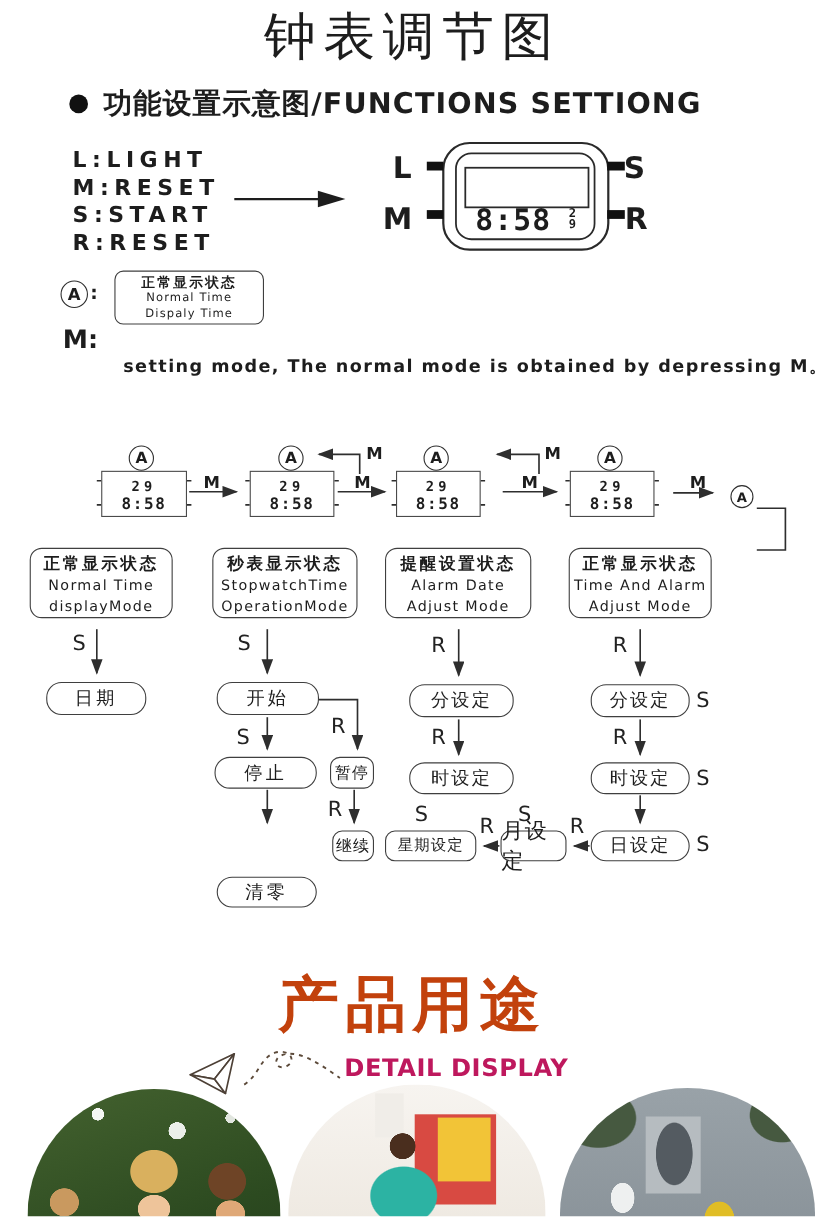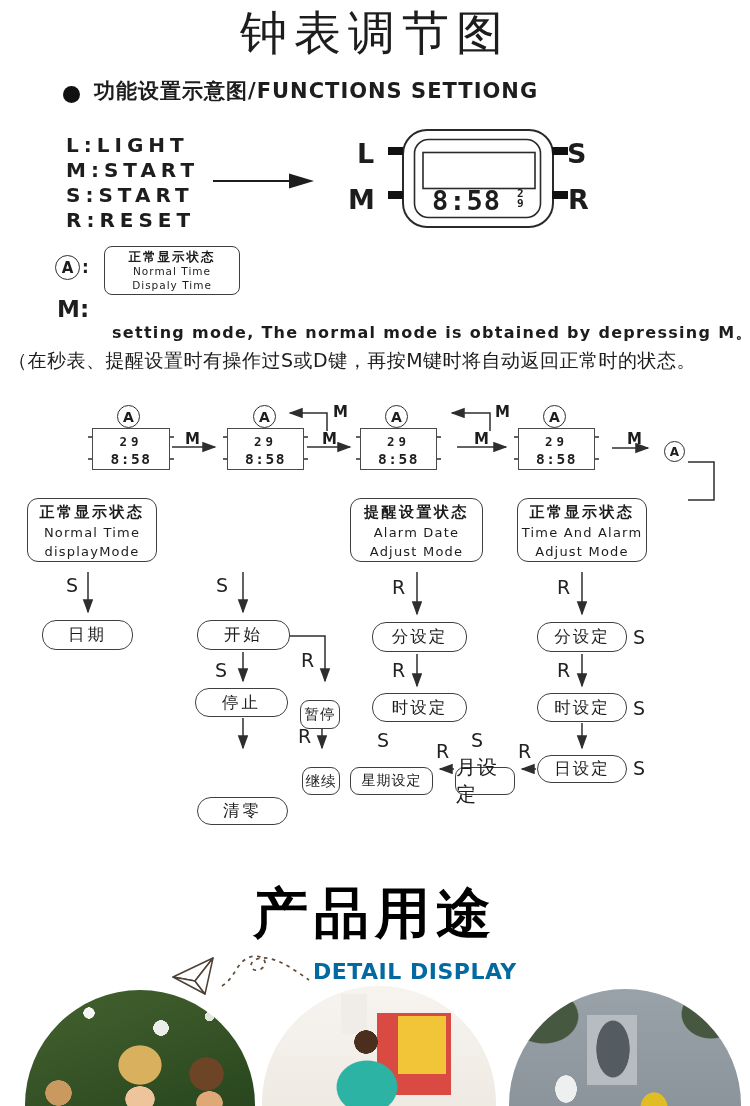--- a/index.html
+++ b/index.html
@@ -5,21 +5,21 @@
   html,body{margin:0;padding:0;background:#ffffff;}
   #page{position:relative;width:750px;height:1106px;background:#fff;overflow:hidden;
         font-family:"DejaVu Sans",sans-serif;color:#1d1d1d;}
   .t{position:absolute;white-space:nowrap;color:#1d1d1d;}
   #svg-layer{position:absolute;left:0;top:0;z-index:1;}
   .html-layer{position:absolute;left:0;top:0;width:620px;height:1106px;z-index:2;}
 
   
   .title{left:0;top:2px;width:750px;text-align:center;font-size:47px;font-weight:500;letter-spacing:7px;}
   .bullet{position:absolute;left:63px;top:86px;width:17px;height:17px;border-radius:50%;background:#111;}
-  .heading{left:94px;top:77px;font-size:21px;font-weight:600;letter-spacing:1px;}
+  .heading{left:94px;top:77px;font-size:26px;font-weight:600;letter-spacing:1px;}
 
   
   .legend-line{left:66px;font-size:20px;font-weight:600;letter-spacing:5px;}
 
   
   .wlab{font-size:27px;font-weight:600;}
   .wtime{left:432px;top:185px;font-size:27px;font-weight:bold;font-family:"DejaVu Sans Mono",monospace;letter-spacing:1px;}
   .wsec{position:absolute;left:517px;top:189px;display:flex;flex-direction:column;line-height:10px;
         font-size:11px;font-weight:bold;font-family:"DejaVu Sans Mono",monospace;}
 
@@ -50,27 +50,27 @@
   
   .mode-box{position:absolute;top:498px;height:64px;border:1.6px solid #3f3f3f;border-radius:11px;
             background:#fff;box-sizing:border-box;text-align:center;}
   .mode-cn{font-size:15px;font-weight:600;letter-spacing:2.5px;line-height:21px;padding-top:3px;}
   .mode-en{font-size:13px;font-weight:500;letter-spacing:1.2px;line-height:19px;}
 
   
   .node{position:absolute;border:1.6px solid #3f3f3f;border-radius:14px;background:#fff;
         box-sizing:border-box;display:flex;align-items:center;justify-content:center;
         font-size:16.5px;font-weight:500;letter-spacing:3px;}
-  .node.small{border-radius:9px;font-size:14.5px;letter-spacing:1px;margin-top:12px;}
+  .node.small{border-radius:9px;font-size:14.5px;letter-spacing:1px;}
   .key{font-size:19px;font-weight:500;color:#222;}
 
   
   .prod-title{left:0;top:877px;width:750px;text-align:center;font-size:55px;font-weight:bold;
-              letter-spacing:6px;color:#000000;}
-  .prod-sub{left:313px;top:959px;font-size:22px;font-weight:600;letter-spacing:0.5px;color:#0369a1;}
+              letter-spacing:6px;color:#c2410c;}
+  .prod-sub{left:313px;top:959px;font-size:22px;font-weight:600;letter-spacing:0.5px;color:#be185d;}
 
   
   .photo{position:absolute;border-radius:50%;background-repeat:no-repeat;overflow:hidden;}
   .ph-left{left:25px;top:990px;width:230px;height:230px;
     background-image:
       radial-gradient(closest-side,rgba(255,255,255,.95) 0 70%,transparent 72%),
       radial-gradient(closest-side,rgba(255,255,255,.9) 0 70%,transparent 72%),
       radial-gradient(closest-side,rgba(255,255,255,.85) 0 70%,transparent 72%),
       radial-gradient(closest-side,#eec49a 0 96%,transparent 100%),
       radial-gradient(closest-side,#d9b05e 0 96%,transparent 100%),
@@ -187,21 +187,21 @@
     <path d="M222,986 C236,977 236,962 250,957 C263,953 270,964 261,969 C252,974 246,963 257,959 C272,954 292,968 309,980" stroke="#5c4a3a" stroke-width="1.7" fill="none" stroke-dasharray="3.5,4.5"></path>
   </svg>
 
   <div class="html-layer">
 
     <div class="t title">钟表调节图</div>
     <div class="bullet"></div>
     <div class="t heading">功能设置示意图/FUNCTIONS SETTIONG</div>
 
     <div class="t legend-line" style="top:133px">L:LIGHT</div>
-    <div class="t legend-line" style="top:158px">M:START</div>
+    <div class="t legend-line" style="top:158px">M:RESET</div>
     <div class="t legend-line" style="top:183px">S:START</div>
     <div class="t legend-line" style="top:208px">R:RESET</div>
 
     <div class="t wlab" style="left:357px;top:138px">L</div>
     <div class="t wlab" style="left:348px;top:184px">M</div>
     <div class="t wlab" style="left:567px;top:138px">S</div>
     <div class="t wlab" style="left:568px;top:184px">R</div>
     <div class="t wtime">8:58</div>
     <div class="wsec">
       <span>2</span>
@@ -211,21 +211,20 @@
     <div class="acircle a-main">A</div>
     <div class="t a-colon">:</div>
     <div class="note-box">
       <div class="note-cn">正常显示状态</div>
       <div class="note-en">Normal Time</div>
       <div class="note-en">Dispaly Time</div>
     </div>
 
     <div class="t mkey">M:</div>
     <div class="t men" style="left:112px;top:323px">setting mode, The normal mode is obtained by depressing M。</div>
-    <div class="t mcn">（在秒表、提醒设置时有操作过S或D键，再按M键时将自动返回正常时的状态。</div>
 
     <div class="stbox" style="left:92px;width:78px">
       <div class="st-sec">29</div>
       <div class="st-time">8:58</div>
     </div>
     <div class="stbox" style="left:227px;width:77px">
       <div class="st-sec">29</div>
       <div class="st-time">8:58</div>
     </div>
     <div class="stbox" style="left:360px;width:77px">
@@ -247,20 +246,25 @@
     <div class="t mlab" style="left:322px;top:430px">M</div>
     <div class="t mlab" style="left:474px;top:430px">M</div>
     <div class="t mlab" style="left:627px;top:430px">M</div>
     <div class="t mlab" style="left:333px;top:403px">M</div>
     <div class="t mlab" style="left:495px;top:403px">M</div>
 
     <div class="mode-box" style="left:27px;width:130px">
       <div class="mode-cn">正常显示状态</div>
       <div class="mode-en">Normal Time</div>
       <div class="mode-en">displayMode</div>
+    </div>
+    <div class="mode-box" style="left:193px;width:132px">
+      <div class="mode-cn">秒表显示状态</div>
+      <div class="mode-en">StopwatchTime</div>
+      <div class="mode-en">OperationMode</div>
     </div>
     <div class="mode-box" style="left:350px;width:133px">
       <div class="mode-cn">提醒设置状态</div>
       <div class="mode-en">Alarm Date</div>
       <div class="mode-en">Adjust Mode</div>
     </div>
     <div class="mode-box" style="left:517px;width:130px">
       <div class="mode-cn">正常显示状态</div>
       <div class="mode-en">Time And Alarm</div>
       <div class="mode-en">Adjust Mode</div>

